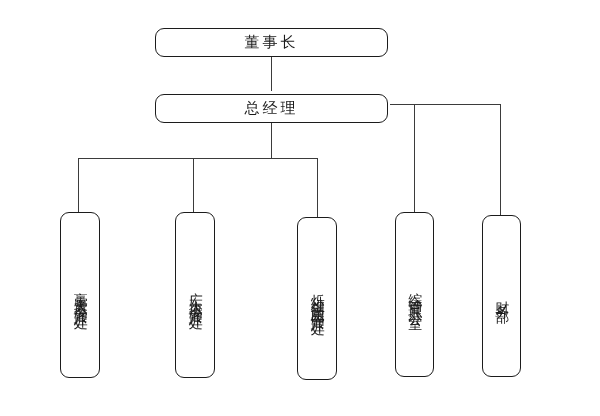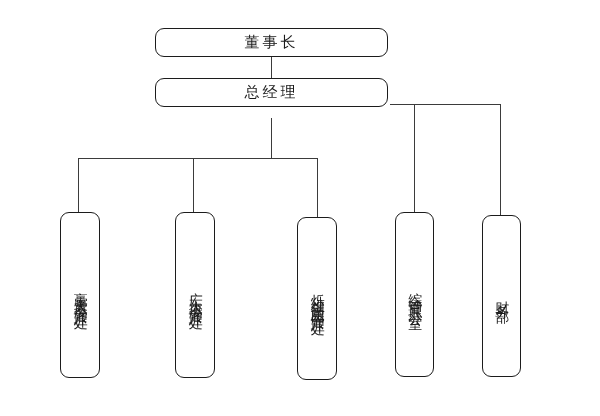--- a/index.html
+++ b/index.html
@@ -88,21 +88,21 @@
 
   <div class="conn h" style="left:390px; top:104px; width:111px;"></div>
 
   <div class="conn v" style="left:414px; top:104px; height:109px;"></div>
   <div class="conn v" style="left:500px; top:104px; height:112px;"></div>
 
   <div class="top-box" style="left:155px; top:28px; width:233px; height:29px;">
     <span class="label">董事长</span>
   </div>
 
-  <div class="top-box" style="left:155px; top:78px; width:233px; height:29px;">
+  <div class="top-box" style="left:155px; top:94px; width:233px; height:29px;">
     <span class="label">总经理</span>
   </div>
 
   <div class="dept-box" style="left:60px; top:212px; width:40px; height:166px;">
     <span class="vlabel">嬴寰大厦管理处</span>
   </div>
 
   <div class="dept-box" style="left:175px; top:212px; width:40px; height:166px;">
     <span class="vlabel">广东大厦管理处</span>
   </div>

